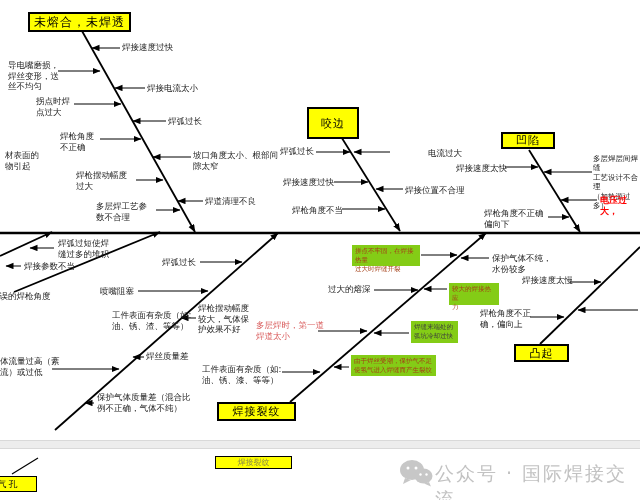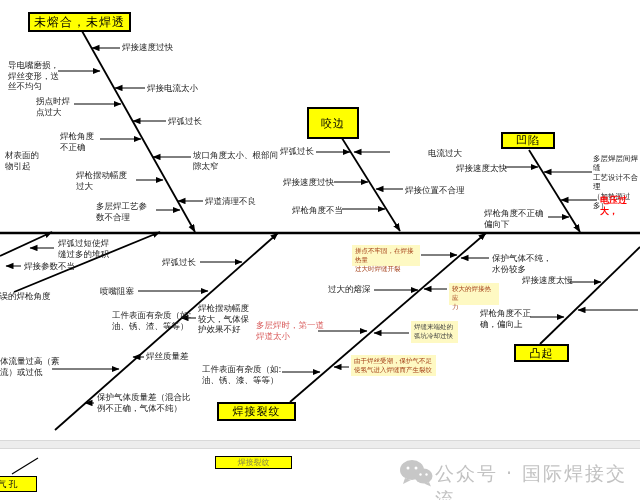--- a/index.html
+++ b/index.html
@@ -10,21 +10,21 @@
        white-space:pre-line;font-family:"DejaVu Sans",sans-serif;}
   .lbl.sm{font-size:7.5px;}
   .red1{color:#ff0000;font-weight:bold;font-size:9px;}
   .red2{color:#d95b5b;}
   .ybox{position:absolute;background:#ffff00;border:2px solid #000;color:#000;
         font-weight:normal;display:flex;align-items:center;justify-content:center;
         font-size:11px;letter-spacing:1px;box-sizing:border-box;}
   .ybox.big{font-size:12px;}
   .ybox.mini{border-width:1px;font-size:8px;letter-spacing:0;color:#8a8a45;}
   .ybox.pore{border-width:1px;font-size:9px;color:#111;letter-spacing:2px;}
-  .gbox{position:absolute;background:#fef9c3;color:#a43f17;font-size:6.5px;
+  .gbox{position:absolute;background:#84cc16;color:#a43f17;font-size:6.5px;
         line-height:1.35;white-space:pre-line;padding:2px 3px;box-sizing:border-box;}
   .gbox.dark{color:#3d3d3d;}
   .divider{position:absolute;left:0;top:440px;width:640px;height:7px;background:#ededed;
            border-top:1px solid #d9d9d9;border-bottom:1px solid #d9d9d9;}
   .footer{position:absolute;left:435px;top:461px;font-size:19px;color:#c2c2c2;
           letter-spacing:2px;}
   .wicon{position:absolute;left:399px;top:459px;width:34px;height:28px;}
 </style>
 </head>
 <body>

